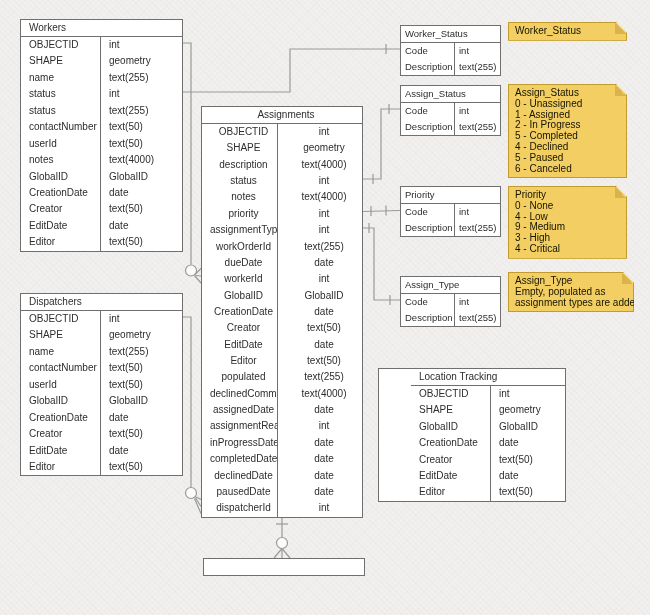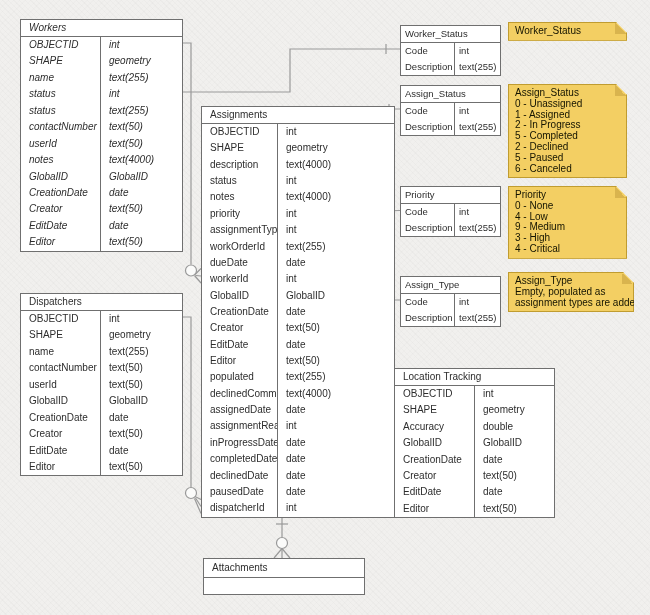--- a/index.html
+++ b/index.html
@@ -108,21 +108,21 @@
       <path d="M276,524 H288"></path>
       <circle cx="282" cy="543" r="5.5" fill="#fbfbfa"></circle>
       <g>
         <path d="M282,548.5 L274,558"></path>
         <path d="M282,548.5 V558"></path>
         <path d="M282,548.5 L290,558"></path>
       </g>
     </g>
   </svg>
 
-  <div class="tbl" style="left:20px;top:19px;width:163px;font-style:italic;">
+  <div class="tbl" style="left:20px;top:19px;width:163px;">
     <div class="tbl-h">Workers</div>
     <div>
         <div class="trow">
         <span class="fld">OBJECTID</span>
         <span class="typ">int</span>
       </div>
         <div class="trow">
         <span class="fld">SHAPE</span>
         <span class="typ">geometry</span>
       </div>
@@ -212,21 +212,21 @@
         <span class="fld">EditDate</span>
         <span class="typ">date</span>
       </div>
         <div class="trow">
         <span class="fld">Editor</span>
         <span class="typ">text(50)</span>
       </div>
       </div>
   </div>
 
-  <div class="tbl assignments" style="left:201px;top:106px;width:194px;">
+  <div class="tbl assignments" style="left:201px;top:106px;width:162px;text-align:center;">
     <div class="tbl-h">Assignments</div>
     <div>
         <div class="trow">
         <span class="fld">OBJECTID</span>
         <span class="typ">int</span>
       </div>
         <div class="trow">
         <span class="fld">SHAPE</span>
         <span class="typ">geometry</span>
       </div>
@@ -370,36 +370,32 @@
         <span class="fld">Code</span>
         <span class="typ">int</span>
       </div>
         <div class="trow">
         <span class="fld">Description</span>
         <span class="typ">text(255)</span>
       </div>
       </div>
   </div>
 
-  <div class="tbl loc" style="left:394px;top:368px;width:161px;">
+  <div class="tbl loc" style="left:378px;top:368px;width:188px;padding-left:32px;">
     <div class="tbl-h">Location Tracking</div>
     <div>
         <div class="trow">
         <span class="fld">OBJECTID</span>
         <span class="typ">int</span>
       </div>
         <div class="trow">
         <span class="fld">SHAPE</span>
         <span class="typ">geometry</span>
       </div>
         <div class="trow">
-        <span class="fld">Accuracy</span>
-        <span class="typ">double</span>
-      </div>
-        <div class="trow">
         <span class="fld">GlobalID</span>
         <span class="typ">GlobalID</span>
       </div>
         <div class="trow">
         <span class="fld">CreationDate</span>
         <span class="typ">date</span>
       </div>
         <div class="trow">
         <span class="fld">Creator</span>
         <span class="typ">text(50)</span>
@@ -409,38 +405,37 @@
         <span class="typ">date</span>
       </div>
         <div class="trow">
         <span class="fld">Editor</span>
         <span class="typ">text(50)</span>
       </div>
       </div>
   </div>
 
   <div class="tbl" style="left:203px;top:558px;width:162px;">
-    <div class="tbl-h" style="height:18px;line-height:18px;">Attachments</div>
     <div class="tbl-empty"></div>
   </div>
 
   <div class="note" style="left:508px;top:22px;width:119px;">
     <div class="fold"></div>
     <div class="ntitle">Worker_Status</div>
   </div>
 
   <div class="note" style="left:508px;top:84px;width:119px;">
     <div class="fold"></div>
     <div class="ntitle">Assign_Status</div>
     <div>
         <div class="nline">0 - Unassigned</div>
         <div class="nline">1 - Assigned</div>
         <div class="nline">2 - In Progress</div>
         <div class="nline">5 - Completed</div>
-        <div class="nline">2 - Declined</div>
+        <div class="nline">4 - Declined</div>
         <div class="nline">5 - Paused</div>
         <div class="nline">6 - Canceled</div>
       </div>
   </div>
 
   <div class="note" style="left:508px;top:186px;width:119px;">
     <div class="fold"></div>
     <div class="ntitle">Priority</div>
     <div>
         <div class="nline">0 - None</div>

